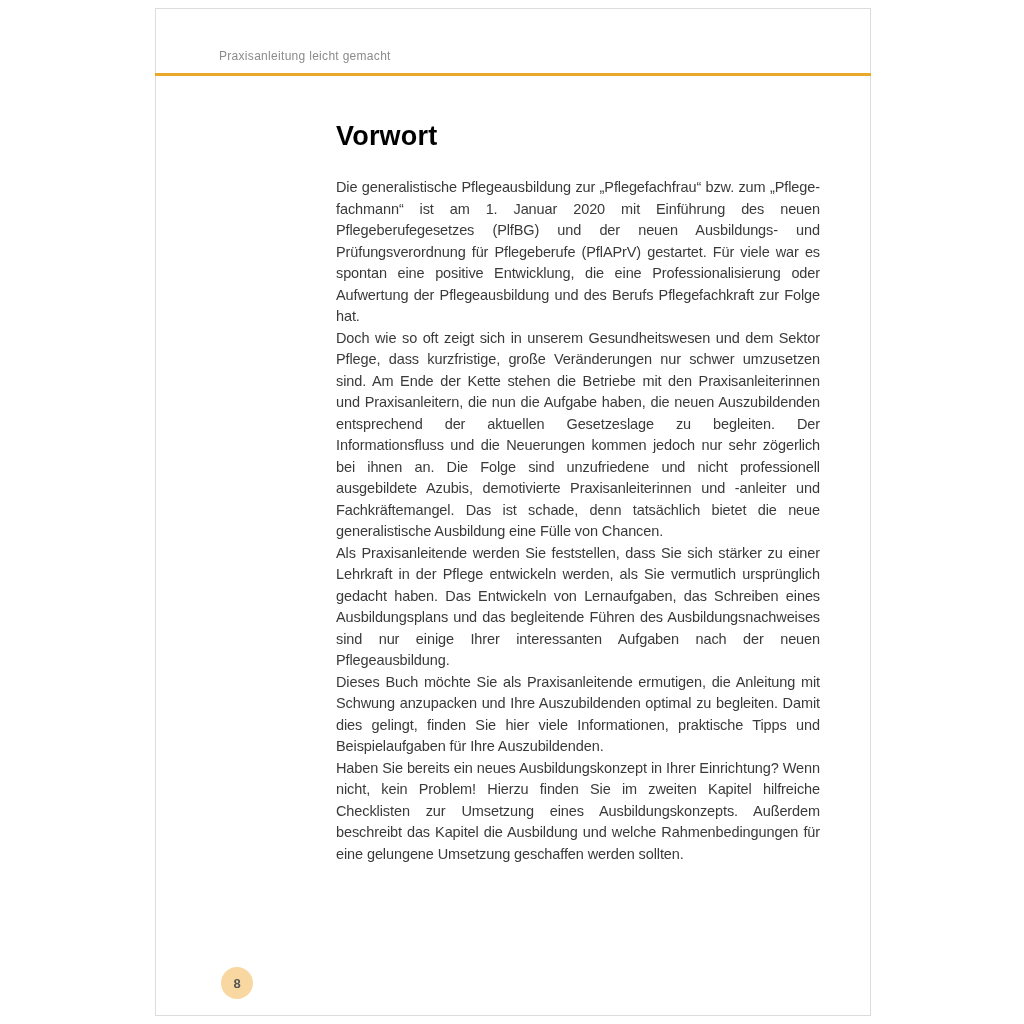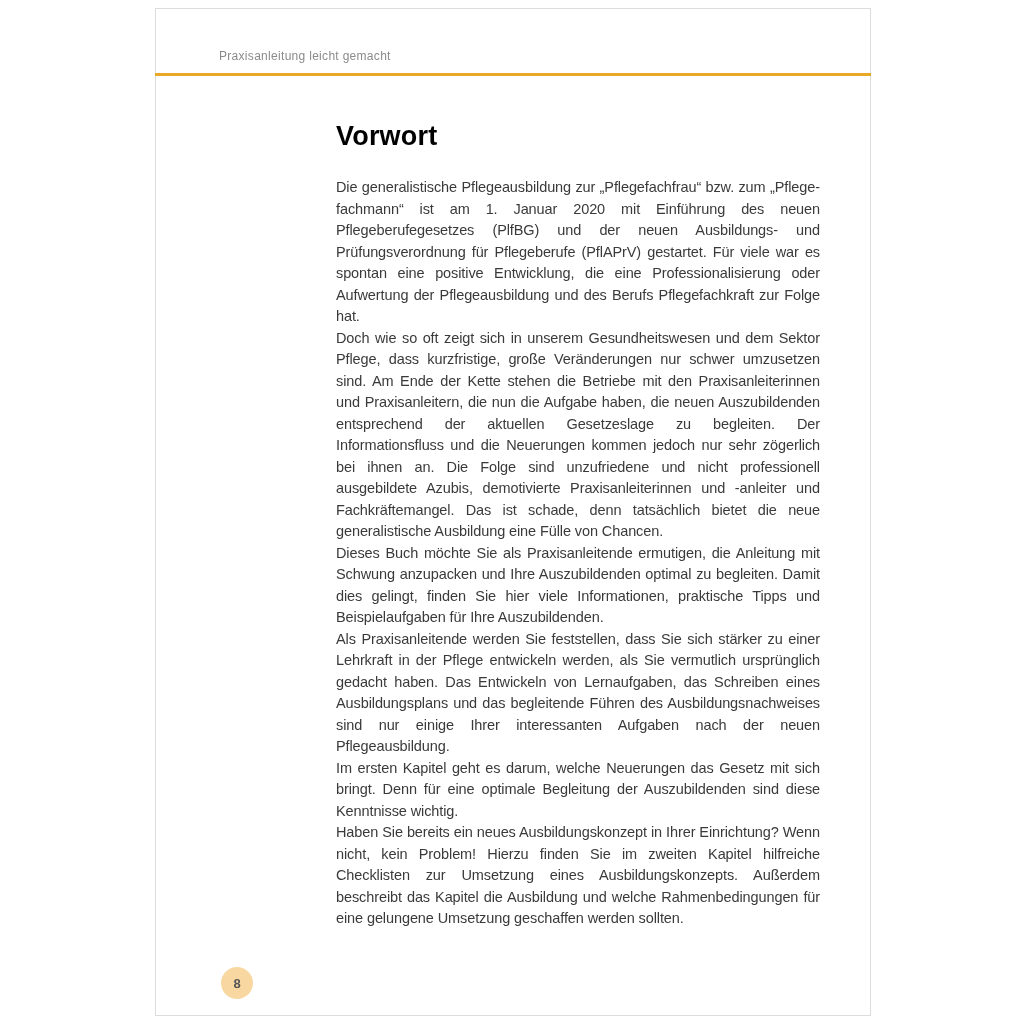--- a/index.html
+++ b/index.html
@@ -93,23 +93,22 @@
 
     <div class="running-header">Praxisanleitung leicht gemacht</div>
 
     <div class="header-rule"></div>
 
     <h1 class="page-title">Vorwort</h1>
 
     <div class="body-text">
       <p>Die generalistische Pflegeausbildung zur „Pflegefachfrau“ bzw. zum „Pflege­fachmann“ ist am 1. Januar 2020 mit Einführung des neuen Pflegeberufegesetzes (PlfBG) und der neuen Ausbildungs- und Prüfungsverordnung für Pflegeberufe (PflAPrV) gestartet. Für viele war es spontan eine positive Entwicklung, die eine Professionalisierung oder Aufwertung der Pflegeausbildung und des Berufs Pfle­gefachkraft zur Folge hat.</p>
       <p>Doch wie so oft zeigt sich in unserem Gesundheitswesen und dem Sektor Pflege, dass kurzfristige, große Veränderungen nur schwer umzusetzen sind. Am Ende der Kette stehen die Betriebe mit den Praxisanleiterinnen und Praxisanleitern, die nun die Aufgabe haben, die neuen Auszubildenden entsprechend der ak­tuellen Gesetzeslage zu begleiten. Der Informationsfluss und die Neuerungen kommen jedoch nur sehr zögerlich bei ihnen an. Die Folge sind unzufriedene und nicht professionell ausgebildete Azubis, demotivierte Praxisanleiterinnen und -anleiter und Fachkräftemangel. Das ist schade, denn tatsächlich bietet die neue generalistische Ausbildung eine Fülle von Chancen.</p>
+      <p>Als Praxisanleitende werden Sie feststellen, dass Sie sich stärker zu einer Lehrkraft in der Pflege entwickeln werden, als Sie vermutlich ursprünglich gedacht haben. Das Entwickeln von Lernaufgaben, das Schreiben eines Ausbildungsplans und das begleitende Führen des Ausbildungsnachweises sind nur einige Ihrer interessan­ten Aufgaben nach der neuen Pflegeausbildung.</p>
       <p>Dieses Buch möchte Sie als Praxisanleitende ermutigen, die Anleitung mit Schwung anzupacken und Ihre Auszubildenden optimal zu begleiten. Damit dies gelingt, finden Sie hier viele Informationen, praktische Tipps und Beispielaufga­ben für Ihre Auszubildenden.</p>
-      <p>Als Praxisanleitende werden Sie feststellen, dass Sie sich stärker zu einer Lehrkraft in der Pflege entwickeln werden, als Sie vermutlich ursprünglich gedacht haben. Das Entwickeln von Lernaufgaben, das Schreiben eines Ausbildungsplans und das begleitende Führen des Ausbildungsnachweises sind nur einige Ihrer interessan­ten Aufgaben nach der neuen Pflegeausbildung.</p>
-      <p>Im ersten Kapitel geht es darum, welche Neuerungen das Gesetz mit sich bringt. Denn für eine optimale Begleitung der Auszubildenden sind diese Kenntnisse wichtig.</p>
       <p>Haben Sie bereits ein neues Ausbildungskonzept in Ihrer Einrichtung? Wenn nicht, kein Problem! Hierzu finden Sie im zweiten Kapitel hilfreiche Checklisten zur Umsetzung eines Ausbildungskonzepts. Außerdem beschreibt das Kapitel die Ausbildung und welche Rahmenbedingungen für eine gelungene Umsetzung ge­schaffen werden sollten.</p>
     </div>
 
     <div class="page-number-badge">
       <span>8</span>
     </div>
 
   </div>
 </div>
 

